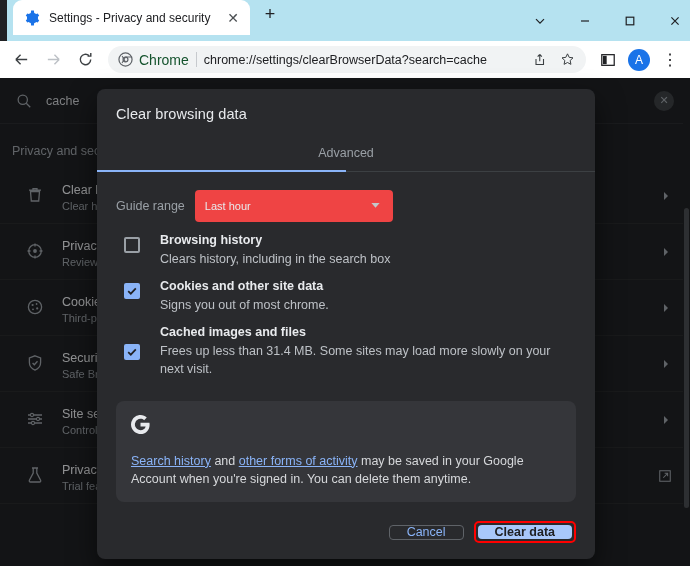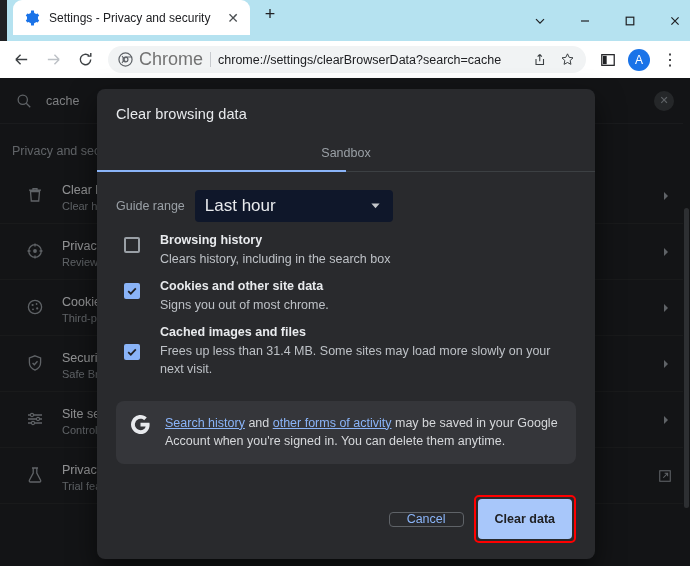--- a/index.html
+++ b/index.html
@@ -58,21 +58,21 @@
     width: 30px; height: 30px; display: flex; align-items: center;
     justify-content: center; border-radius: 50%; color: #3c4043;
   }
   .nav-btn.disabled { color: #bdc1c6; }
   .omnibox {
     flex: 1; height: 27px; margin: 0 6px; background: #f1f3f4;
     border-radius: 14px; display: flex; align-items: center;
     padding: 0 8px 0 10px; gap: 7px; min-width: 0;
   }
   .omni-chip { display: flex; align-items: center; gap: 6px; flex: 0 0 auto; }
-  .omni-chip-label { font-size: 18px; color: #737373; }
+  .omni-chip-label { font-size: 14px; color: #14532d; }
   .omni-sep { width: 1px; height: 15px; background: #c7cace; flex: 0 0 1px; }
   .omni-url {
     flex: 1; font-size: 12.5px; color: #202124; white-space: nowrap;
     overflow: hidden; text-overflow: ellipsis; min-width: 0;
   }
   .omni-act { width: 22px; height: 22px; display: flex; align-items: center; justify-content: center; color: #3c4043; flex:0 0 22px;}
   .tb-icon { width: 28px; height: 28px; display: flex; align-items: center; justify-content: center; color: #202124; flex:0 0 28px;}
   .avatar {
     width: 22px; height: 22px; border-radius: 50%; background: #1a73e8;
     color: #fff; font-size: 12px; display: flex; align-items: center;
@@ -143,63 +143,63 @@
   }
   .dtab.active { color: #8ab4f8; font-weight: 400; }
   .tab-underline {
     position: absolute; left: 0; bottom: -1px; width: 50%; height: 2px;
     background: #8ab4f8;
   }
   .dlg-body { padding: 18px 19px 0 19px; flex: 1; overflow: hidden; }
   .timerange { display: flex; align-items: center; gap: 10px; }
   .tr-label { font-size: 12.5px; color: #9aa0a6; }
   .select {
-    width: 198px; height: 32px; background: #0f172a; border-radius: 4px;
+    width: 198px; height: 32px; background: #ef4444; border-radius: 4px;
     display: flex; align-items: center; padding: 0 10px;
-    font-size: 17px; color: #e8eaed; position: relative;
+    font-size: 11px; color: #e8eaed; position: relative;
   }
   .select .caret {
     position: absolute; right: 12px; top: 50%; transform: translateY(-50%);
     color: #c4c7ca;
   }
   .opt {
     display: flex; gap: 20px; margin-top: 11px; align-items: flex-start;
   }
   .cb {
     width: 16px; height: 16px; border-radius: 2px; flex: 0 0 16px;
     display: flex; align-items: center; justify-content: center;
     margin-top: 4px; margin-left: 8px;
   }
   .cb.off { border: 2px solid #9aa0a6; background: transparent; }
   .cb.on { background: #8ab4f8; }
   .opt-txt { flex: 1; }
   .opt-title { font-size: 12.5px; color: #e8eaed; font-weight: 700; }
   .opt-sub { font-size: 12.5px; color: #bdc1c6; margin-top: 3px; line-height: 1.45; }
   .infobox {
     margin: 22px 0 0 0; background: #35363a; border-radius: 8px;
-    padding: 13px 15px; display: flex; gap: 14px; align-items: flex-start;
+    padding: 13px 15px; display: flex; gap: 14px; align-items: flex-start; flex-direction: column;
   }
   .g-logo { flex: 0 0 20px; margin-top: 1px; }
   .info-txt { font-size: 12.5px; color: #d6d8db; line-height: 1.5; }
   .info-txt a { color: #8ab4f8; text-decoration: underline; }
   .dlg-footer {
     display: flex; justify-content: flex-end; align-items: center;
     gap: 10px; padding: 0 19px 16px 19px;
   }
   .btn-cancel {
     height: 15px; padding: 0 17px; border: 1px solid #5f6368; border-radius: 4px;
     background: transparent; color: #8ab4f8; font-size: 12.5px;
     display: flex; align-items: center; font-family: "Liberation Sans", sans-serif;
   }
   .clear-wrap {
     border: 2px solid #ff0000; border-radius: 5px; padding: 2px;
     display: flex;
   }
   .btn-clear {
-    height: 40px; padding: 0 17px; border: none; border-radius: 4px;
+    height: 14px; padding: 0 17px; border: none; border-radius: 4px;
     background: #a8c7fa; color: #202124; font-size: 12.5px; font-weight: 700;
     display: flex; align-items: center; font-family: "Liberation Sans", sans-serif;
   }
 </style>
 </head>
 <body>
 
 <div class="app">
 
   <div class="tabstrip">
@@ -420,21 +420,21 @@
   <div class="scrollbar">
     <div class="scrollthumb"></div>
   </div>
 
   <div class="scrim"></div>
 
   <div class="dialog">
     <div class="dlg-title">Clear browsing data</div>
 
     <div class="tabs">
-      <div class="dtab">Sandbox</div>
+      <div class="dtab">Advanced</div>
       <div class="tab-underline"></div>
     </div>
 
     <div class="dlg-body">
       <div class="timerange">
         <span class="tr-label">Guide range</span>
         <span class="select">
           <span>Last hour</span>
           <span class="caret">
             <svg width="11" height="11" viewBox="0 0 12 12">

